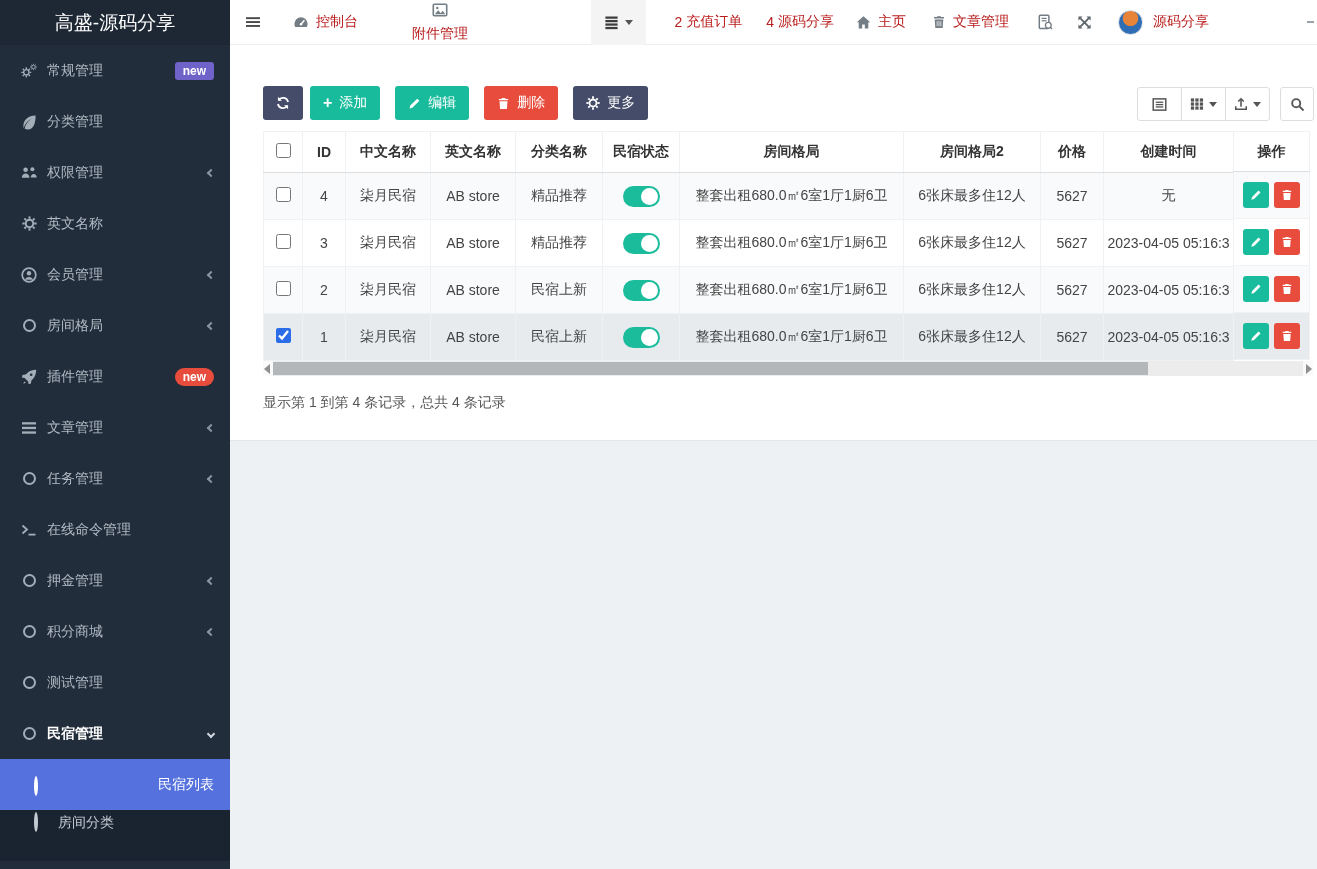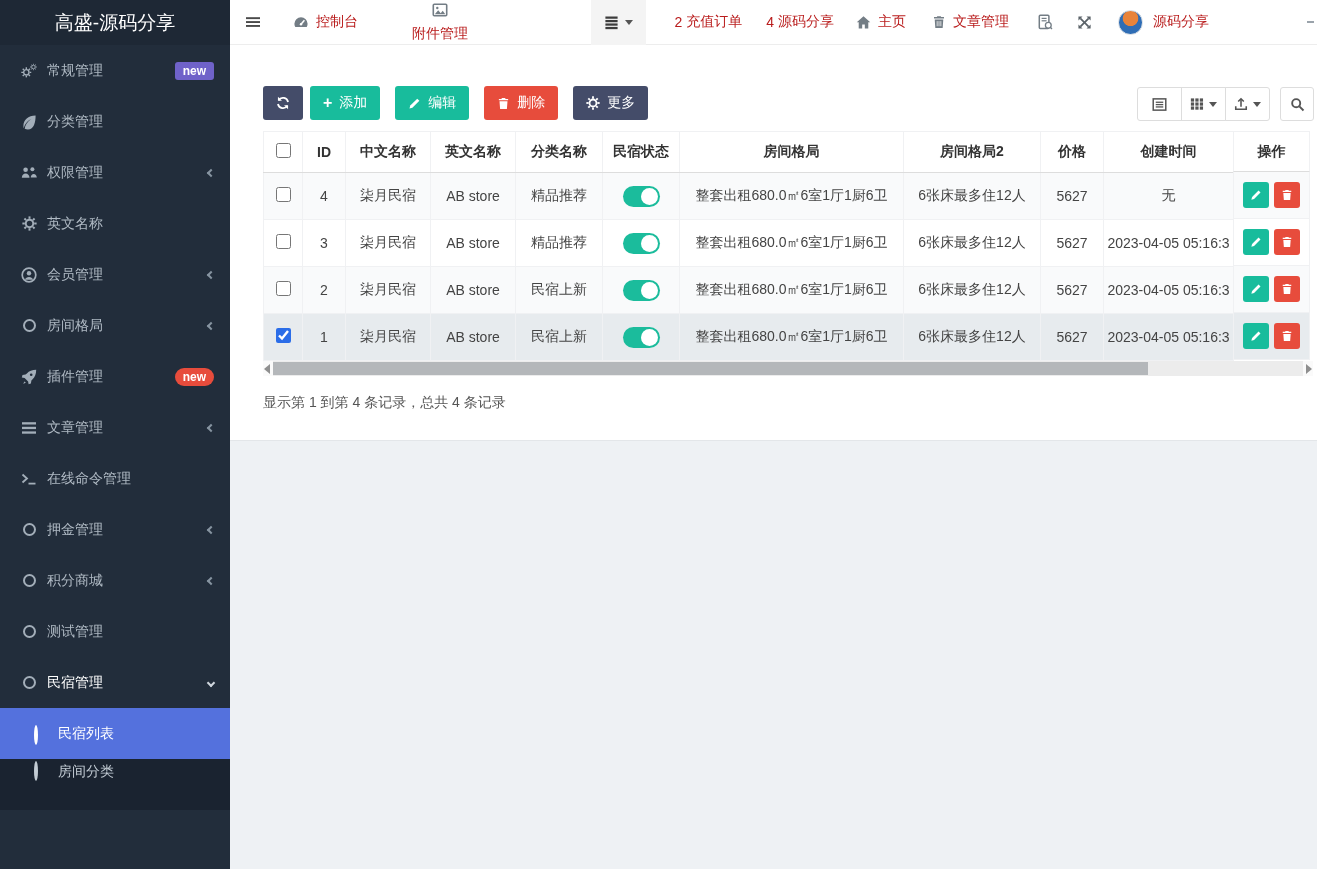--- a/index.html
+++ b/index.html
@@ -13,33 +13,33 @@
   
   .sidebar { position:absolute; left:0; top:0; width:230px; height:869px;
     background:#222d3b; color:#b0bac4; overflow:hidden; z-index:5; }
   .logo { height:45px; line-height:45px; text-align:center; color:#fff;
     font-size:19px; background:#1e2835; white-space:nowrap; }
   .smenu-item { height:51px; display:flex; align-items:center;
     padding:0 16px 0 21px; cursor:pointer; }
   .smenu-item .sicon { width:16px; height:16px; margin-right:10px; flex:none;
     display:flex; align-items:center; justify-content:center; color:#a3aeb9; }
   .smenu-item .slabel { flex:1; white-space:nowrap; overflow:hidden; }
-  .smenu-item.parent-active .slabel { color:#fff; font-weight:normal; }
+  .smenu-item.parent-active .slabel { color:#fff; font-weight:bold; }
   .badge-new { background:#6f62c9; color:#fff; font-size:12px; font-weight:bold;
     padding:2px 8px; border-radius:3px; line-height:14px; }
   .badge-new.pill { background:#e74c3c; border-radius:10px; }
   .chev { display:inline-block; width:6px; height:6px;
     border-left:2px solid #8794a1; border-bottom:2px solid #8794a1; }
   .chev.left { transform:rotate(45deg); }
   .chev.down { transform:rotate(-45deg); border-color:#cfd6dd; }
   .submenu { background:#1a2330; }
   .submenu-item { height:51px; display:flex; align-items:center;
     padding:0 16px 0 34px; cursor:pointer; color:#c3ccd4; }
   .submenu-item .sicon { width:14px; height:14px; margin-right:10px; flex:none; }
-  .submenu-item.active { background:#5471dd; color:#fff; }
+  .submenu-item.active { background:#5471dd; color:#fff;justify-content:space-between; }
   .submenu-item.partial { align-items:flex-start; padding-top:4px; }
 
   .ring { width:13px; height:13px; border:2px solid currentColor; border-radius:50%; }
   .ring.small { width:11px; height:11px; }
 
   
   .navbar { position:absolute; left:230px; top:0; width:1087px; height:45px;
     background:#fff; border-bottom:1px solid #ededed; display:flex;
     align-items:center; padding-left:15px; padding-right:108px; color:#666; z-index:4; }
   .nav-item { display:flex; align-items:center; gap:7px; color:#b91c1c;
@@ -351,20 +351,27 @@
       <span class="slabel">插件管理</span>
       <span class="badge-new pill">new</span>
     </div>
     <div class="smenu-item">
       <span class="sicon">
           <svg width="16" height="16">
             <use href="#i-list"></use>
           </svg>
         </span>
       <span class="slabel">文章管理</span>
+      <span class="chev left"></span>
+    </div>
+    <div class="smenu-item">
+      <span class="sicon">
+          <span class="ring"></span>
+        </span>
+      <span class="slabel">任务管理</span>
       <span class="chev left"></span>
     </div>
     <div class="smenu-item">
       <span class="sicon">
           <svg width="16" height="16">
             <use href="#i-terminal"></use>
           </svg>
         </span>
       <span class="slabel">在线命令管理</span>
     </div>

